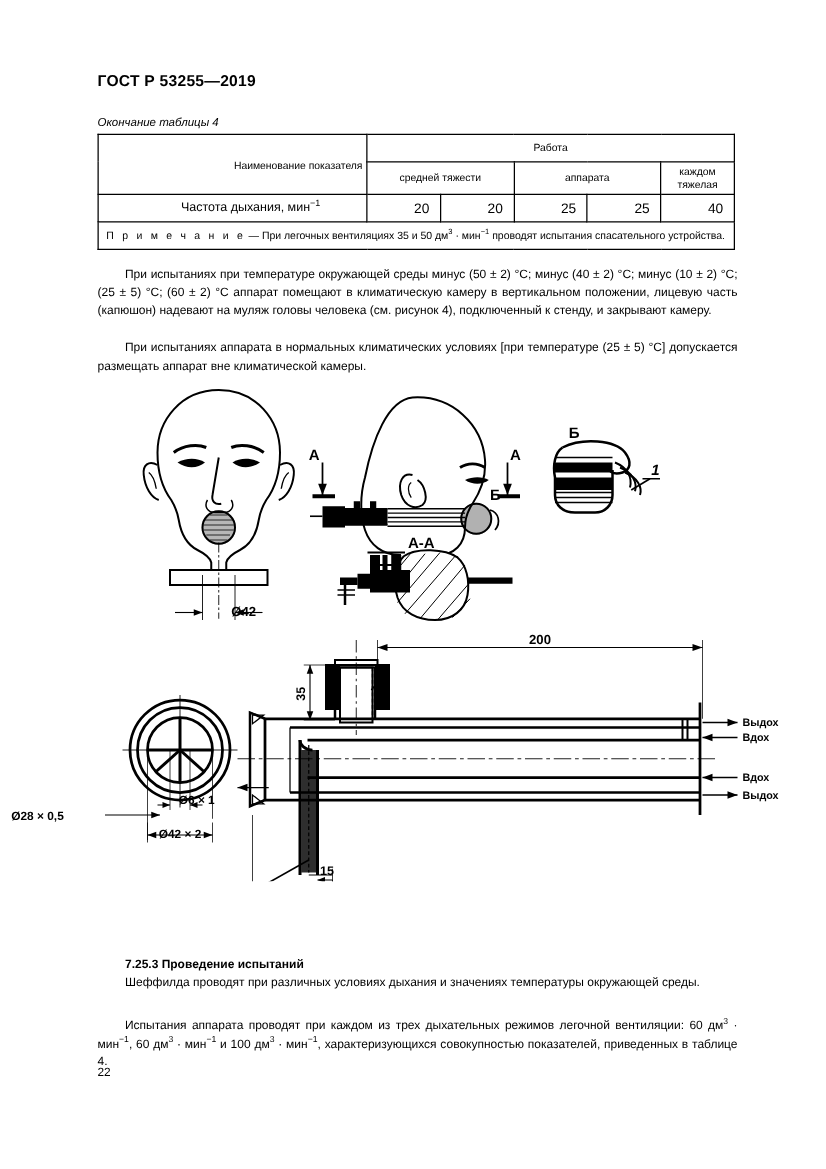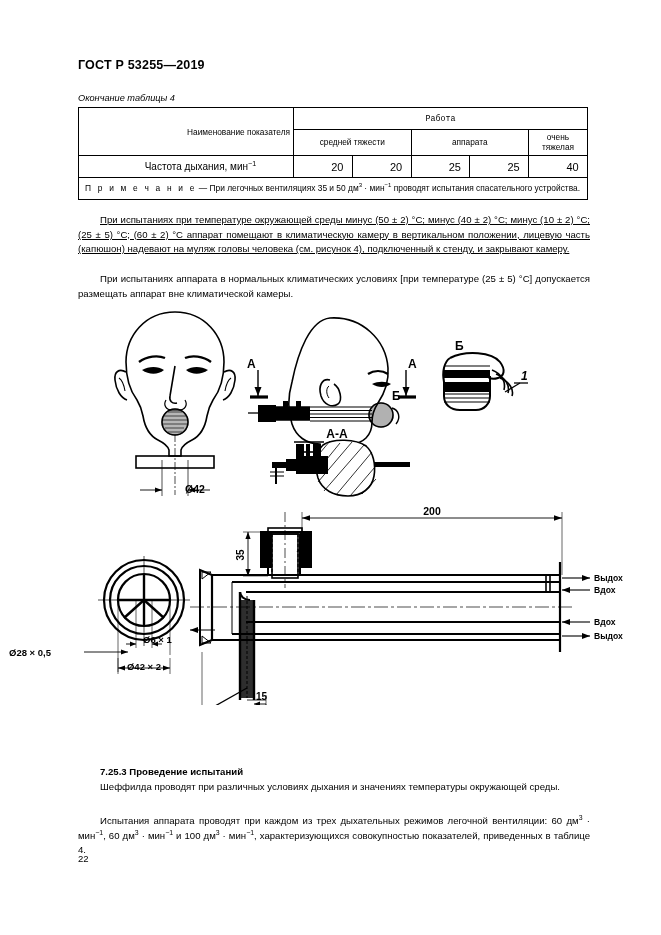--- a/index.html
+++ b/index.html
@@ -50,21 +50,21 @@
     padding: 2px 3px;
     text-align: center;
     vertical-align: middle;
     font-weight: normal;
   }
   .data-table .outer { border-width: 1.4px; }
   .name-cell {
     text-align: center;
     height: 48px;
   }
-  .rabota-head { height: 21px; font-family: Liberation Mono, monospace; }
+  .rabota-head { height: 21px; }
   .sub-head { height: 24px; }
   .value-row td { height: 22px; font-size: 11px; padding-left: 32px; }
   .value-row td.label-col { font-size: 10px; text-align: center; }
   .note-row td {
     text-align: left;
     padding: 4px 6px 5px 6px;
     font-size: 8.4px;
     line-height: 1.45;
     text-align: justify;
   }
@@ -74,21 +74,21 @@
   
   .para {
     position: absolute;
     left: 78px;
     width: 512px;
     font-size: 9.6px;
     line-height: 1.53;
     text-align: justify;
     text-indent: 22px;
   }
-  .para.p1 { top: 213px; text-decoration: underline; }
+  .para.p1 { top: 213px; }
   .para.p2 { top: 272px; }
 
   
   .figure {
     position: absolute;
     left: 0;
     top: 300px;
     width: 661px;
     height: 405px;
   }
@@ -138,21 +138,21 @@
 
   <table class="data-table">
     <tbody>
       <tr>
         <td class="name-cell outer" rowspan="2" style="width:215px;text-align:right;">Наименование показателя</td>
         <td class="rabota-head outer" colspan="5">Работа</td>
       </tr>
       <tr>
         <td class="sub-head" colspan="2" style="width:118px;">средней тяжести</td>
         <td class="sub-head" colspan="2" style="width:118px;">аппарата</td>
-        <td class="sub-head" style="width:59px;">очень тяжелая</td>
+        <td class="sub-head" style="width:59px;">каждом тяжелая</td>
       </tr>
       <tr class="value-row">
         <td class="label-col">
           <span>Частота дыхания, мин</span><sup>−1</sup>
         </td>
         <td>20</td>
         <td>20</td>
         <td>25</td>
         <td>25</td>
         <td>40</td>

